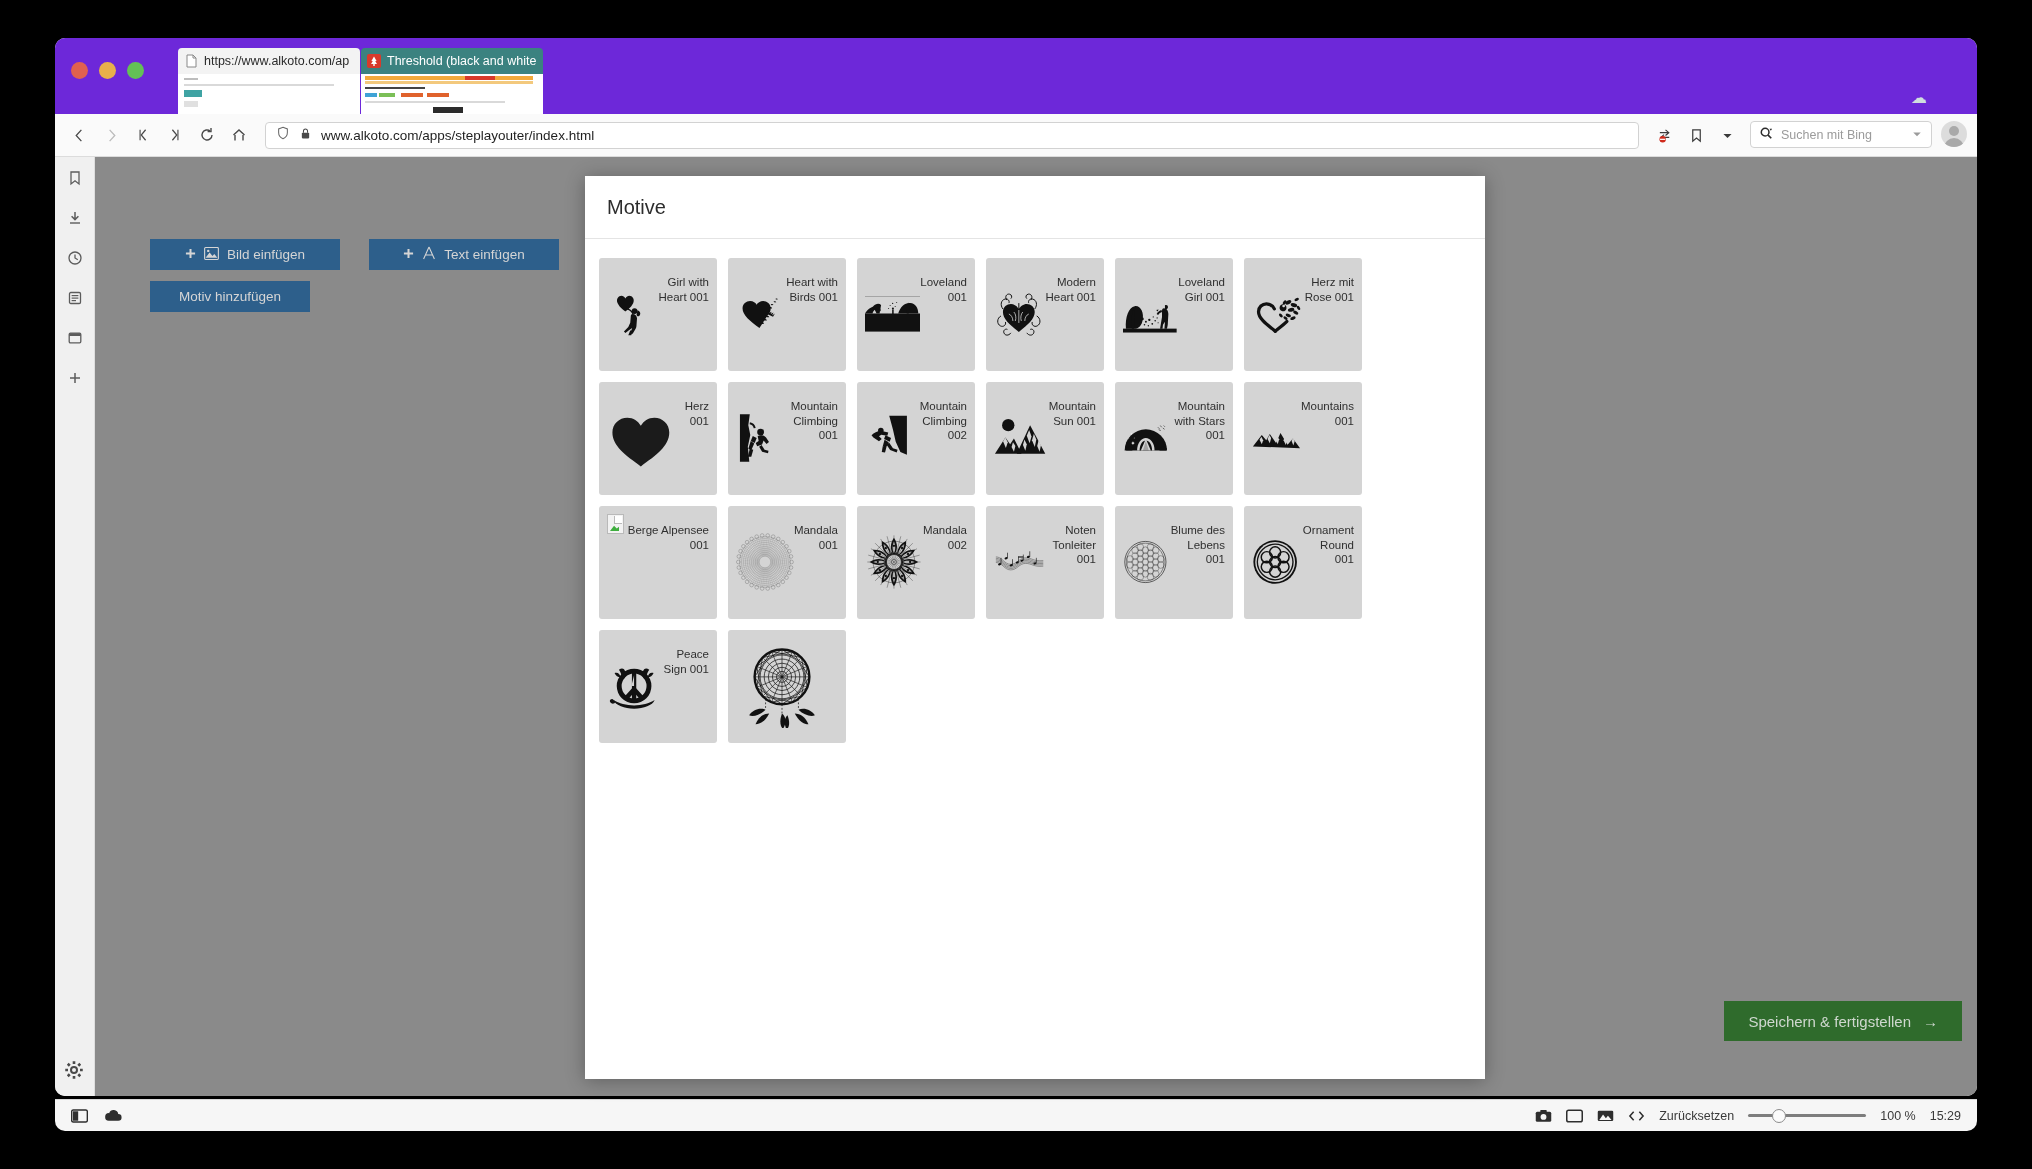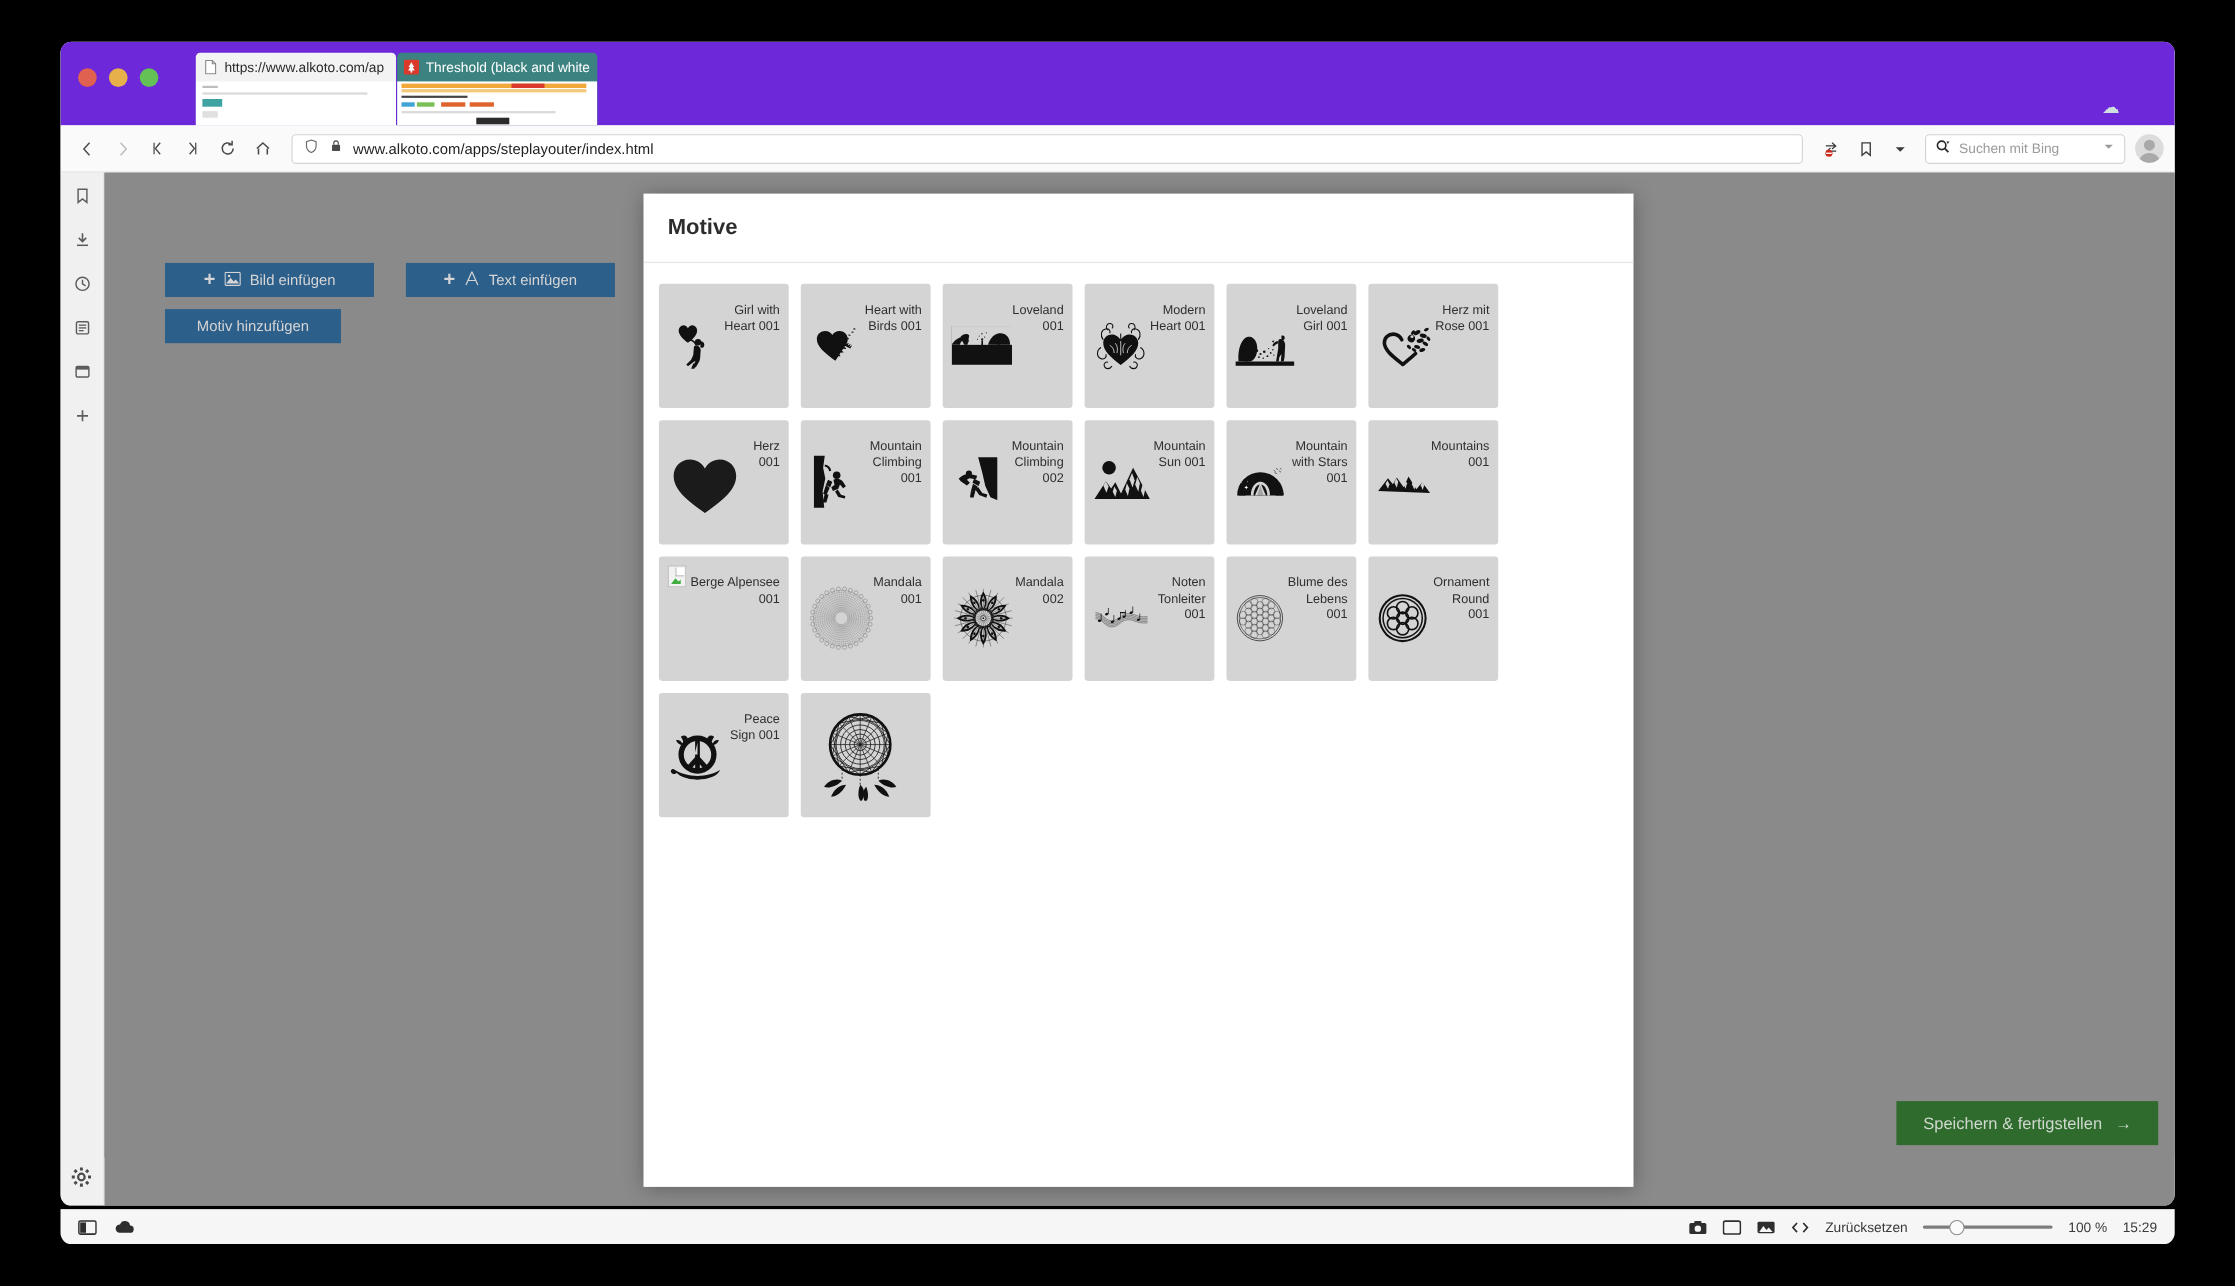--- a/index.html
+++ b/index.html
@@ -87,21 +87,21 @@
     flex: 1 1 auto;
     height: 27px;
     margin: 0 8px;
     background: #fff;
     border: 1px solid #d2d2d2;
     border-radius: 4px;
     display: flex; align-items: center;
     padding: 0 10px; gap: 9px;
   }
   .urltext { font-size: 13.5px; color: #1f1f1f; }
-  .rightgrp { display: flex; align-items: center; gap: 3px; }
+  .rightgrp { display: flex; gap: 3px; }
   .searchbar {
     width: 182px; height: 27px;
     background: #fff; border: 1px solid #d2d2d2; border-radius: 4px;
     display: flex; align-items: center; padding: 0 8px; gap: 8px;
     margin-left: 6px;
   }
   .searchph { font-size: 12.5px; color: #9b9b9b; flex: 1 1 auto; }
   .avatar {
     width: 26px; height: 26px; border-radius: 50%;
     background: #dcdcdc; margin-left: 6px;
@@ -193,21 +193,21 @@
     display: flex; flex-direction: column;
     overflow: hidden;
     z-index: 20;
   }
   .modalhead {
     height: 63px; flex: 0 0 63px;
     display: flex; align-items: center;
     padding-left: 22px;
     border-bottom: 1px solid #e4e4e4;
   }
-  .modaltitle { font-size: 20px; font-weight: bold; color: #2d2d2d; }
+  .modaltitle { font-size: 20px; font-weight: normal; color: #2d2d2d; }
   .modalbody {
     flex: 1 1 auto;
     padding: 19px 22px 10px 14px;
     overflow: hidden;
   }
   .grid {
     display: flex; flex-wrap: wrap;
     gap: 11px 11px;
     align-content: flex-start;
   }

